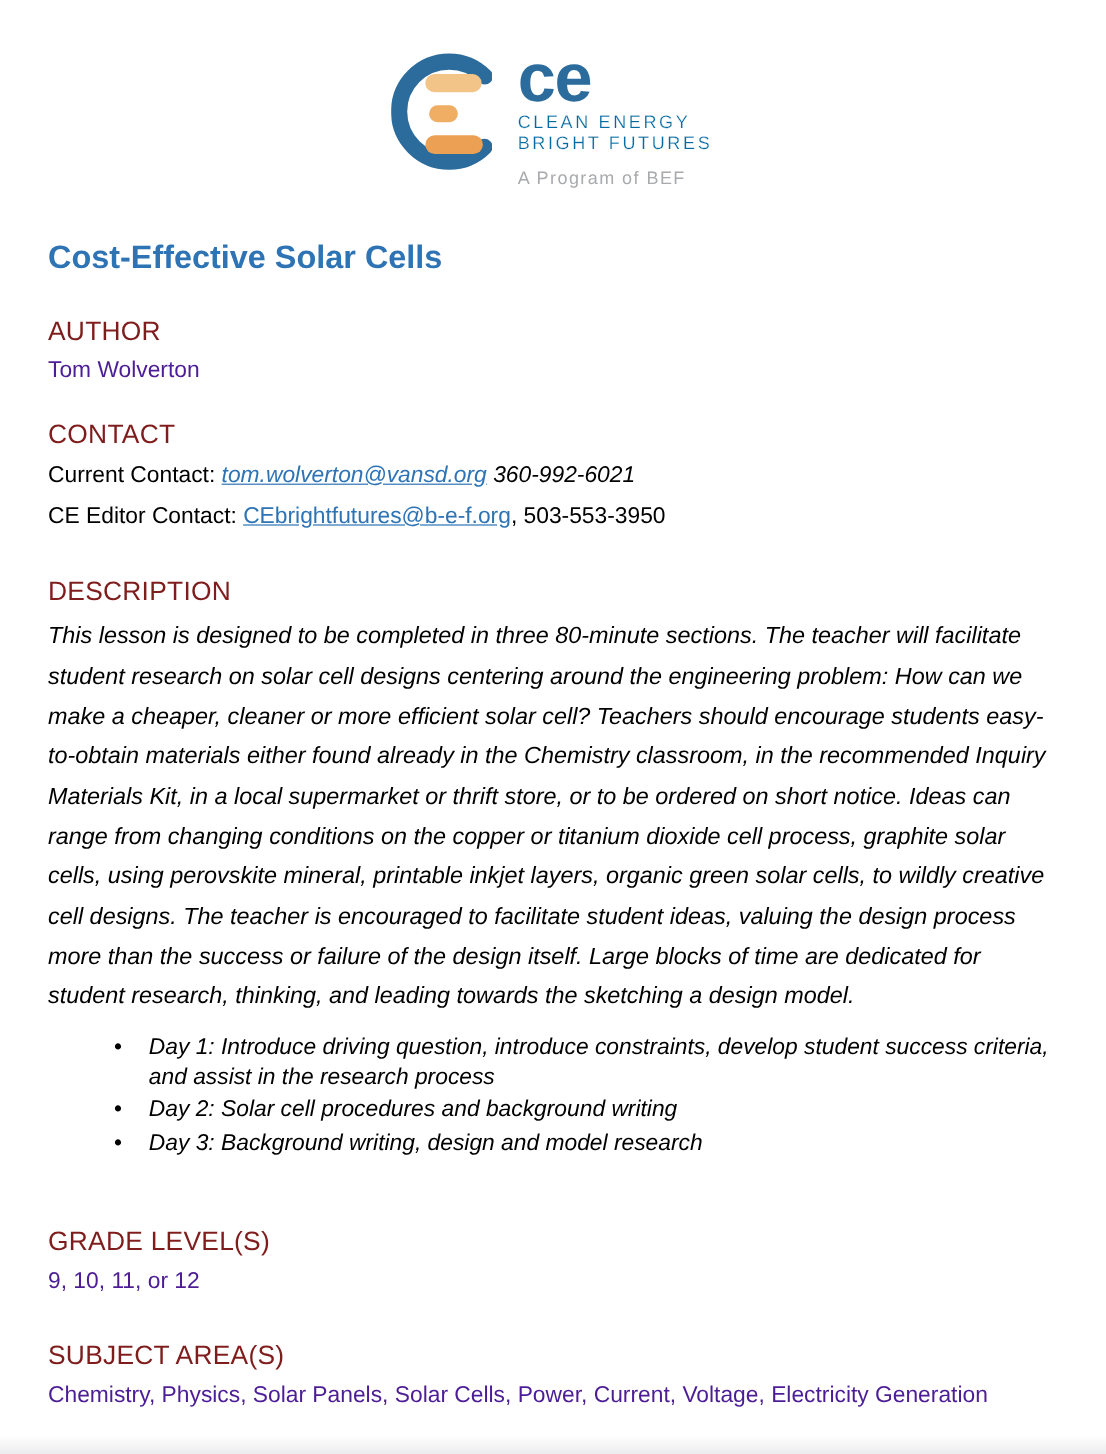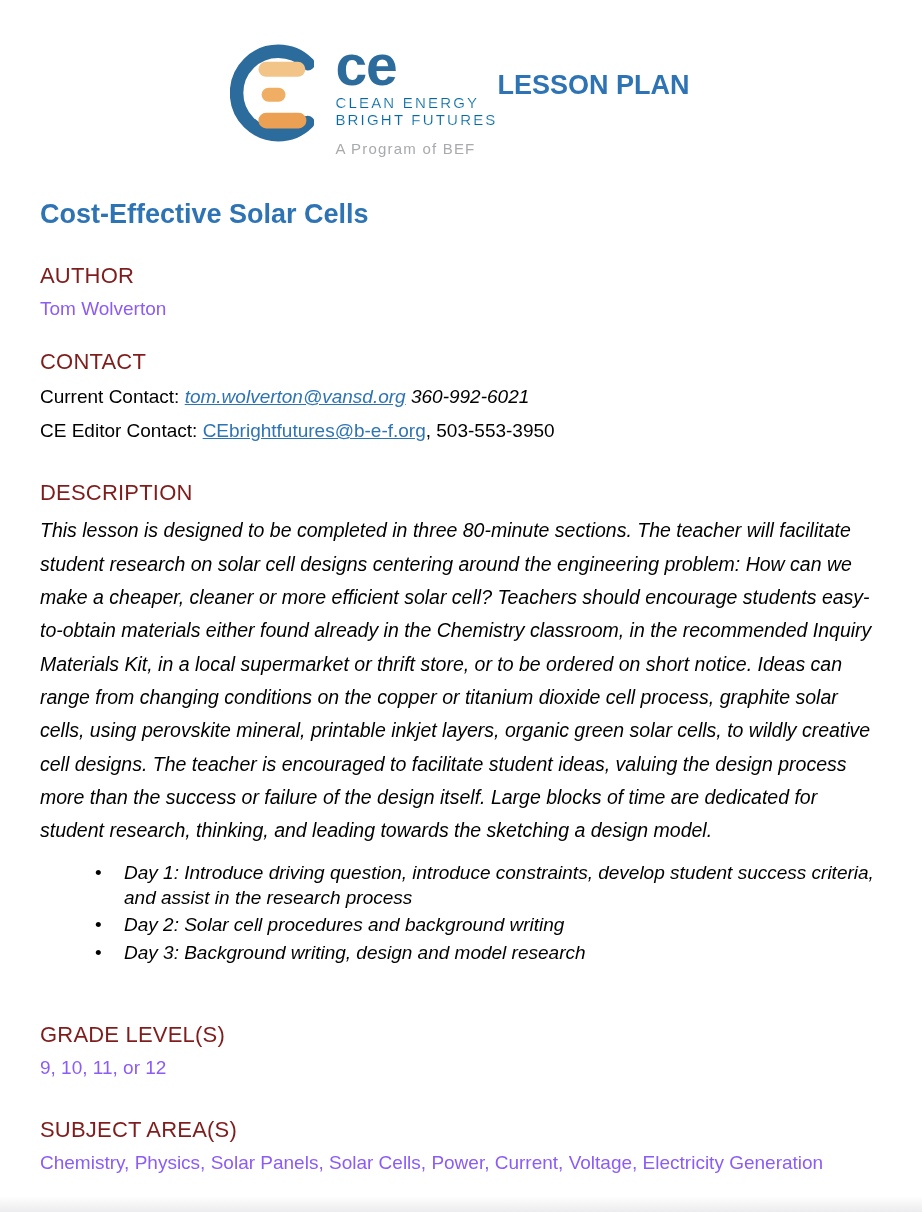--- a/index.html
+++ b/index.html
@@ -44,21 +44,21 @@
   .subtitle {
     margin: 40px 0 0 0;
     font-size: 23px; font-weight: normal; color: #0b0b0b;
   }
 
   
   .sec-heading {
     font-size: 22px; font-weight: normal; color: #7f1d1d;
     letter-spacing: 0.2px; margin: 0;
   }
-  .sec-value { font-size: 19px; color: #8b5cf6; margin: 9px 0 0 0; }
+  .sec-value { font-size: 19px; color: #4c1d95; margin: 9px 0 0 0; }
 
   .author-sec   { margin-top: 33px; }
   .contact-sec  { margin-top: 29px; }
   .contact-line { font-size: 19px; margin: 12px 0 0 0; }
   .contact-line.first { margin-top: 11px; }
   a.email-link { color: #2E74B5; text-decoration: underline; }
   a.email-link.it { font-style: italic; }
   .phone-it { font-style: italic; }
 
   .desc-sec { margin-top: 38px; }
@@ -104,21 +104,20 @@
         <rect x="30" y="42" width="23" height="13.5" rx="6.75" fill="#EFAE64"></rect>
         <rect x="27" y="66" width="46" height="15" rx="7.5" fill="#EBA053"></rect>
       </svg>
       <div class="logo-text">
         <div class="logo-ce">ce</div>
         <div class="logo-line first">CLEAN ENERGY</div>
         <div class="logo-line">BRIGHT FUTURES</div>
         <div class="logo-tagline">A Program of BEF</div>
       </div>
     </div>
-    <div class="doc-label">LESSON PLAN</div>
   </div>
 
   <h1 class="title">Cost-Effective Solar Cells</h1>
 
   <div class="author-sec">
     <p class="sec-heading">AUTHOR</p>
     <p class="sec-value">Tom Wolverton</p>
   </div>
 
   <div class="contact-sec">

